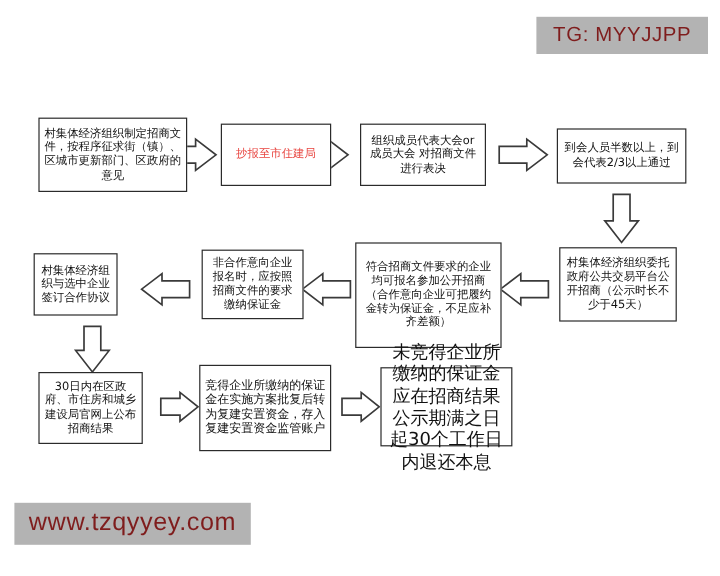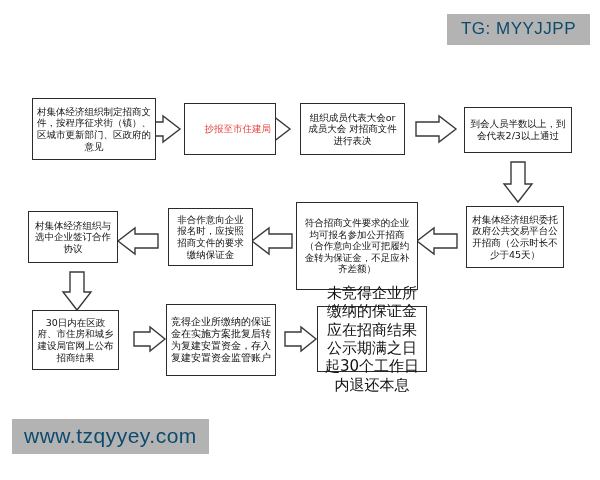--- a/index.html
+++ b/index.html
@@ -16,21 +16,21 @@
   }
   #canvas {
     position: absolute;
     left: 0; top: 0;
     width: 600px;
     height: 480px;
   }
   .wm {
     position: absolute;
     background: #b3b3b3;
-    color: #0c4a6e;
+    color: #7f1d1d;
     font-family: "Liberation Sans", sans-serif;
     letter-spacing: 0.5px;
     display: flex;
     align-items: center;
     justify-content: center;
     white-space: nowrap;
   }
   #wm-top {
     right: 10px;
     top: 14px;
@@ -55,21 +55,21 @@
     text-align: center;
     padding: 3px 4px;
     font-family: "DejaVu Sans", "Liberation Sans", sans-serif;
     line-height: 1.22;
     word-break: break-all;
   }
   .node .txt {
     display: block;
     width: 100%;
   }
-  .node.red .txt { color: #e8443f; text-align: right; }
+  .node.red .txt { color: #e8443f; }
 </style>
 </head>
 <body>
 
 <svg id="canvas" viewBox="0 0 600 480" xmlns="http://www.w3.org/2000/svg">
 
   <g>
     <path d="M140,122 L163,122 L163,116 L180,129 L163,142 L163,136 L140,136 Z" fill="#ffffff" stroke="#3a3a3a" stroke-width="1.4" stroke-linejoin="miter"></path>
   </g>
   <g>
@@ -126,21 +126,21 @@
 </div>
 
 <div class="node" style="left:296px; top:202px; width:122px; height:88px; font-size:9.5px;">
   <span class="txt">符合招商文件要求的企业均可报名参加公开招商（合作意向企业可把履约金转为保证金，不足应补齐差额）</span>
 </div>
 
 <div class="node" style="left:168px; top:208px; width:85px; height:58px; font-size:9.5px;">
   <span class="txt">非合作意向企业报名时，应按照招商文件的要求缴纳保证金</span>
 </div>
 
-<div class="node" style="left:28px; top:211px; width:90px; height:52px; font-size:9.5px;">
+<div class="node" style="left:28px; top:211px; width:70px; height:52px; font-size:9.5px;">
   <span class="txt">村集体经济组织与选中企业签订合作协议</span>
 </div>
 
 <div class="node" style="left:32px; top:310px; width:87px; height:60px; font-size:9.5px;">
   <span class="txt">30日内在区政府、市住房和城乡建设局官网上公布招商结果</span>
 </div>
 
 <div class="node" style="left:166px; top:304px; width:110px; height:72px; font-size:10px;">
   <span class="txt">竞得企业所缴纳的保证金在实施方案批复后转为复建安置资金，存入复建安置资金监管账户</span>
 </div>

